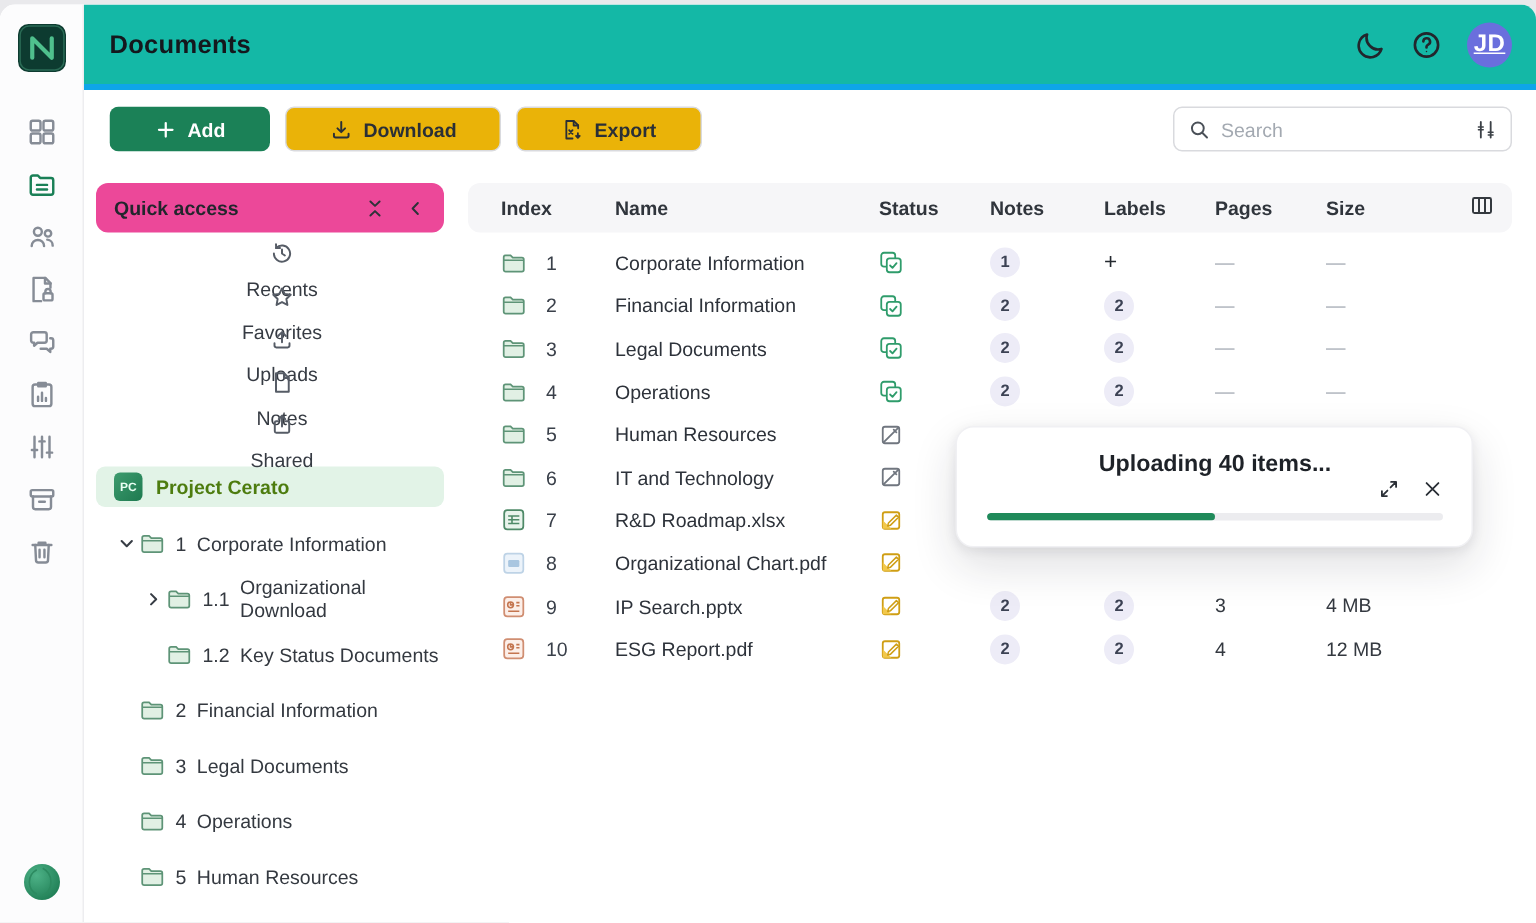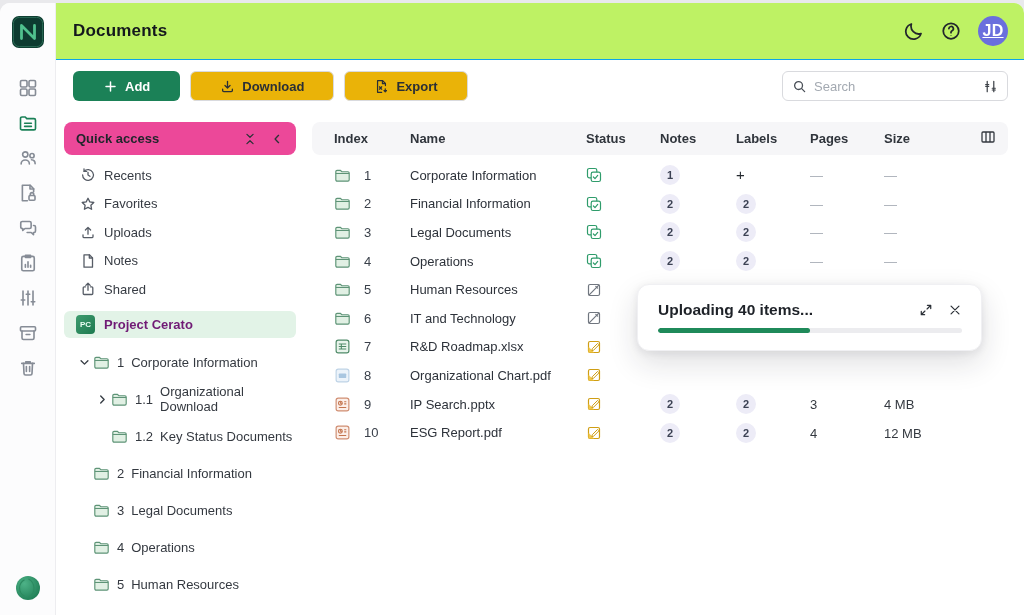--- a/index.html
+++ b/index.html
@@ -12,22 +12,22 @@
   .rail { width:56px; flex:0 0 56px; background:#fcfcfd; border-right:1px solid #ededf0;
           display:flex; flex-direction:column; align-items:center; padding:13px 0 14px; }
   .logo { width:32px; height:32px; margin-bottom:22px; cursor:pointer; }
   .rail-ic { width:20px; height:20px; margin:7.5px 0; color:#868c96; cursor:pointer; display:flex; }
   .rail-ic.active { color:#1a8057; }
   .rail-ic svg { width:20px; height:20px; }
   .rail-orb { margin-top:auto; width:26px; height:26px; cursor:pointer; }
 
   
   .main { flex:1; display:flex; flex-direction:column; min-width:0; }
-  .hdr { height:57px; flex:0 0 57px; border-bottom:1px solid #0ea5e9; display:flex;
-         align-items:center; padding:0 16px 0 17px; background:#bef264;gap:44px; }
+  .hdr { height:57px; flex:0 0 57px; border-bottom:4px solid #0ea5e9; display:flex;
+         align-items:center; padding:0 16px 0 17px; background:#14b8a6;gap:44px; }
   .hdr-title { font-size:17px; font-weight:bold; color:#14181d; letter-spacing:.2px; }
   .hdr-right { margin-left:auto; display:flex; align-items:center; gap:17px; }
   .hdr-ic { width:20px; height:20px; color:#22262c; cursor:pointer; }
   .avatar { width:30px; height:30px; border-radius:50%; background:#6a6fdd; color:#fff;
             font-size:16px; font-weight:bold; display:flex; align-items:center;
             justify-content:center; cursor:pointer; letter-spacing:.3px;text-decoration:underline; }
 
   
   .toolbar { display:flex; align-items:center; padding:11px 16px 0 17px; }
   .btn { height:30px; display:inline-flex; align-items:center; gap:7px; padding:0 29px;
@@ -47,29 +47,29 @@
   
   .panels { display:flex; margin-top:21px; flex:1; min-height:0; }
   .qa { width:232px; flex:0 0 232px; margin-left:8px; }
   .qa-hd { height:33px; background:#ec4899; border-radius:8px; display:flex; align-items:center;
            padding:0 12px; }
   .qa-hd-title { font-size:13px; font-weight:bold; color:#22262c; }
   .qa-hd-ics { margin-left:auto; display:flex; gap:13px; }
   .qa-hd-ics svg { width:14px; height:14px; color:#2d3238; cursor:pointer; }
   .qa-list { margin-top:6px; }
   .qa-item { height:28.5px; display:flex; align-items:center; gap:8px; padding-left:16px;
-             cursor:pointer; }
+             cursor:pointer;flex-direction:column; }
   .qa-item svg { width:16px; height:16px; color:#565c66; flex:0 0 auto; }
   .qa-item-label { font-size:13px; color:#363b43; }
   .proj { margin-top:7px; height:27px; background:#e2f3e7; border-radius:6px; display:flex;
           align-items:center; gap:9px; padding-left:12px; cursor:pointer; }
   .pc-badge { width:19px; height:19px; border-radius:4px; background:linear-gradient(135deg,#3d9b6e,#1e7a50);
               color:#eafff3; font-size:8px; font-weight:bold; display:flex; align-items:center;
               justify-content:center; }
-  .proj-label { font-size:13px; font-weight:bold; color:#701a75; }
+  .proj-label { font-size:13px; font-weight:bold; color:#4d7c0f; }
 
   .tree { margin-top:6px; }
   .titem { height:37px; display:flex; align-items:center; cursor:pointer; }
   .titem.lvl0 { padding-left:14px; } .titem.lvl1 { padding-left:32px; }
   .tchev { width:15px; height:14px; display:flex; align-items:center; flex:0 0 15px; }
   .tchev svg { width:13px; height:13px; color:#373d45; }
   .tfold { display:flex; margin-right:7px; } .tfold svg { width:17px; height:17px; }
   .tnum { font-size:13px; color:#343940; margin-right:7px; }
   .tname { font-size:13px; color:#343940; }
 
@@ -90,21 +90,21 @@
   .sticon { display:flex; } .sticon svg { width:16px; height:16px; }
   .badge { width:20px; height:20px; border-radius:50%; background:#edecf7; color:#3c4254;
            font-size:11px; font-weight:bold; display:flex; align-items:center; justify-content:center; }
   .plusv { font-size:15px; color:#24292f; font-weight:normal; cursor:pointer; }
   .dash { color:#a7adb6; font-size:13px; } .val { color:#343940; font-size:13px; }
 
   
   .toast { position:absolute; left:637px; top:281px; width:345px; background:#fff;
            border:1px solid #f0f0f3; border-radius:12px; padding:16px 19px 17px 20px;
            box-shadow:0 12px 30px rgba(25,30,40,.14), 0 2px 8px rgba(25,30,40,.08); }
-  .toast-top { display:flex; align-items:center; }
+  .toast-top { display:flex; align-items:center;flex-direction:column; }
   .toast-title { font-size:15.5px; font-weight:bold; color:#1e2228; }
   .toast-ics { margin-left:auto; display:flex; gap:15px; align-items:center; }
   .toast-ics svg { width:14px; height:14px; color:#2c3138; cursor:pointer; }
   .toast-mid { display:flex; margin-top:14px; font-size:13px; }
   .t-prog { color:#3f454d; } .t-left { margin-left:auto; color:#70757d; }
   .track { margin-top:9px; height:5px; border-radius:3px; background:#ececef; overflow:hidden; }
   .fill { height:100%; background:#1f8a5a; border-radius:3px; width:0; }
 </style>
 </head>
 <body>

